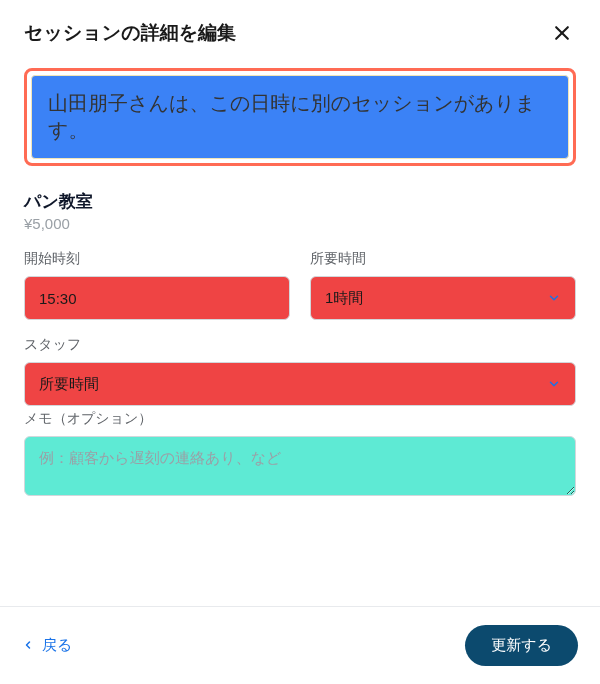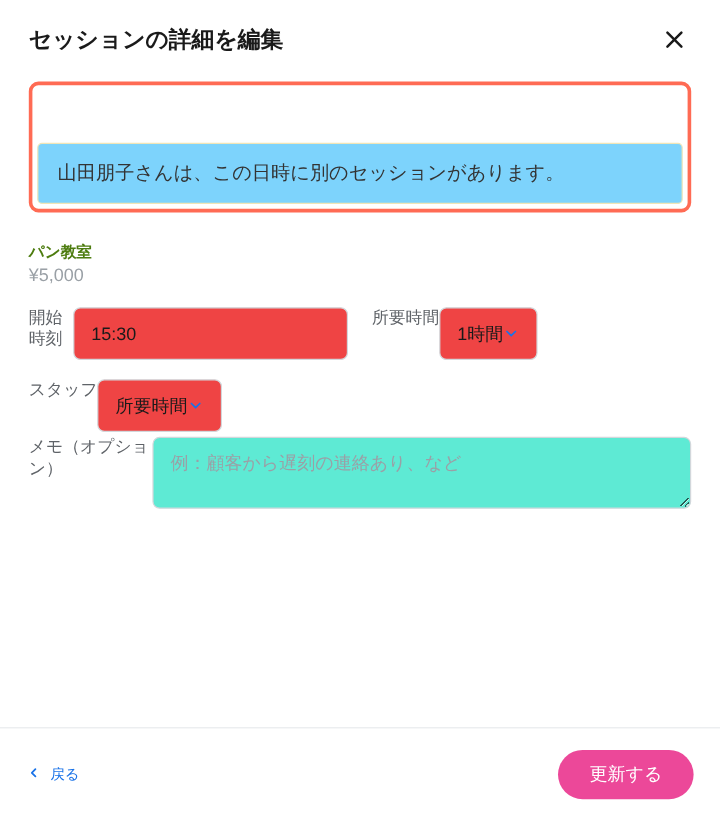--- a/index.html
+++ b/index.html
@@ -46,49 +46,48 @@
       padding: 8px 24px 20px 24px;
       overflow: auto;
     }
     .alert-wrapper {
       border: 3px solid #ff6b54;
       border-radius: 8px;
       padding: 4px;
       margin-bottom: 18px;
     }
     .alert-box {
-      background: #7dd3fc;
+      background: #3b82f6;
       border: 1px solid #f0e5b8;
       border-radius: 4px;
       padding: 14px 16px;
-      font-size: 16px;
+      font-size: 20px;
       color: #333;
-      margin-top: 44px;
     }
     .session-title {
-      font-size: 13px;
+      font-size: 17px;
       font-weight: 600;
-      color: #4d7c0f;
+      color: #0f172a;
       margin-bottom: 2px;
       margin-top: 24px;
     }
     .session-price {
       font-size: 15px;
       color: #9aa0a6;
       margin-bottom: 18px;
     }
     .form-row {
       display: flex;
       gap: 20px;
       margin-bottom: 16px;
     }
     .form-group {
       flex: 1;
       display: flex;
-      flex-direction: row;
+      flex-direction: column;
     }
     .form-label {
       font-size: 14px;
       color: #5f6368;
       margin-bottom: 8px;
     }
     .form-input, .form-select {
       height: 44px;
       border: 1px solid #d2d7db;
       border-radius: 6px;
@@ -132,32 +131,32 @@
       padding: 18px 22px;
       display: flex;
       justify-content: space-between;
       align-items: center;
     }
     .back-link {
       display: flex;
       align-items: center;
       gap: 8px;
       color: #1a73e8;
-      font-size: 12px;
+      font-size: 15px;
       background: none;
       border: none;
       cursor: pointer;
       font-family: inherit;
     }
     .back-link svg {
       width: 12px;
       height: 12px;
     }
     .primary-btn {
-      background: #ec4899;
+      background: #0c4a6e;
       color: #fff;
       border: none;
       border-radius: 22px;
       padding: 11px 26px;
       font-size: 15px;
       font-weight: 500;
       cursor: pointer;
       font-family: inherit;
     }
   </style>

